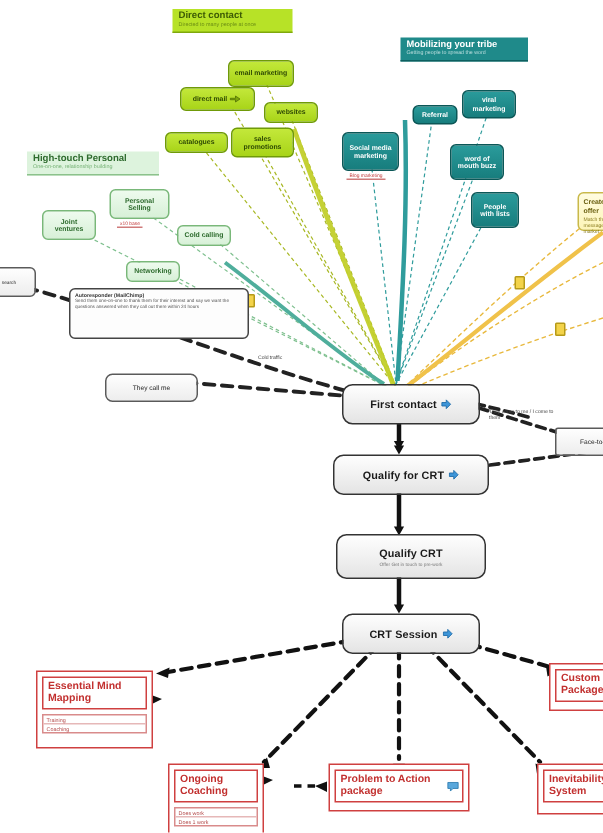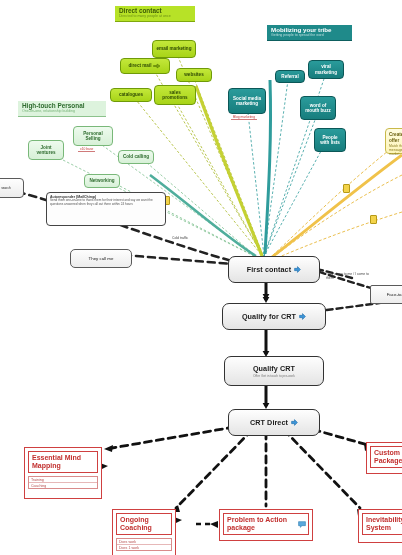--- a/index.html
+++ b/index.html
@@ -329,21 +329,21 @@
     </span>
   </div>
 
   <div class="n-pill" style="position:absolute;left:224px;top:356px;width:86px;height:22px;">
     <span class="lbl">Qualify CRT</span>
     <span class="sub">Offer Get in touch to pre-work</span>
   </div>
 
   <div class="n-pill" style="position:absolute;left:228px;top:409px;width:78px;height:19px;">
     <span class="lbl">
-      <span>CRT Direct</span>
+      <span>CRT Session</span>
       <span class="ico ico-arrow-blue">
         <svg viewBox="0 0 12 12" width="7" height="7">
             <path d="M1 4h5V1l5 5-5 5V8H1z" fill="#3d95d8" stroke="#1b6aa8" stroke-width="1"></path>
           </svg>
       </span>
     </span>
   </div>
 
   <div class="n-red" style="position:absolute;left:24px;top:447px;width:76px;height:50px;">
     <div class="hd">Essential Mind Mapping</div>

